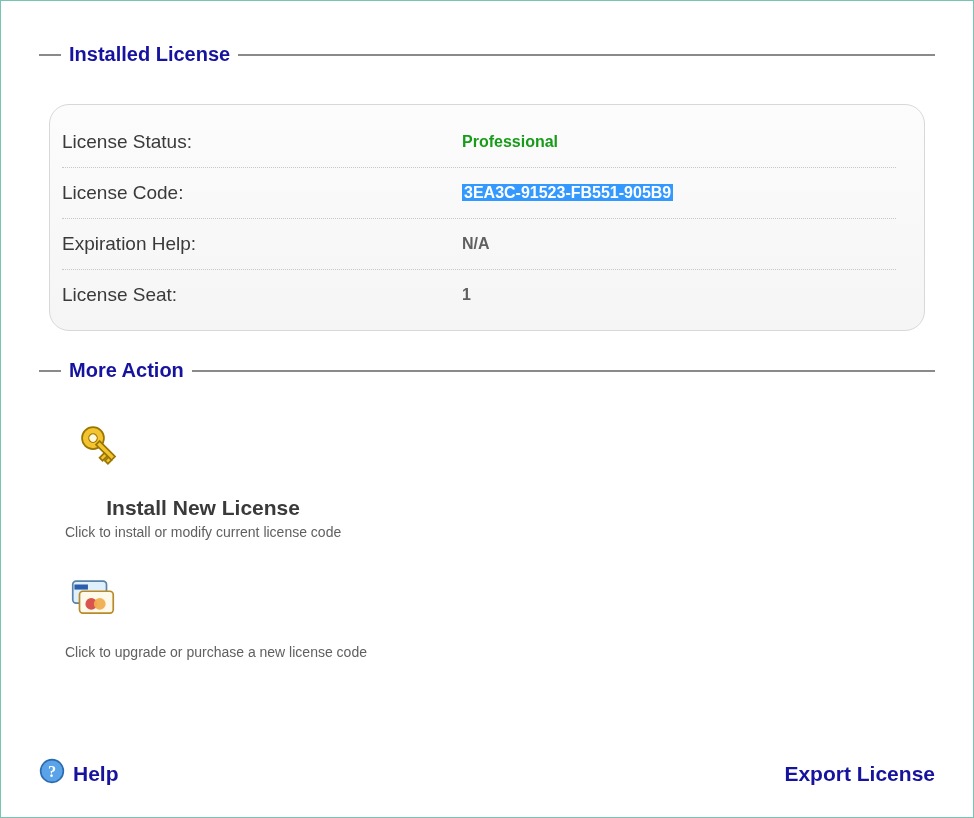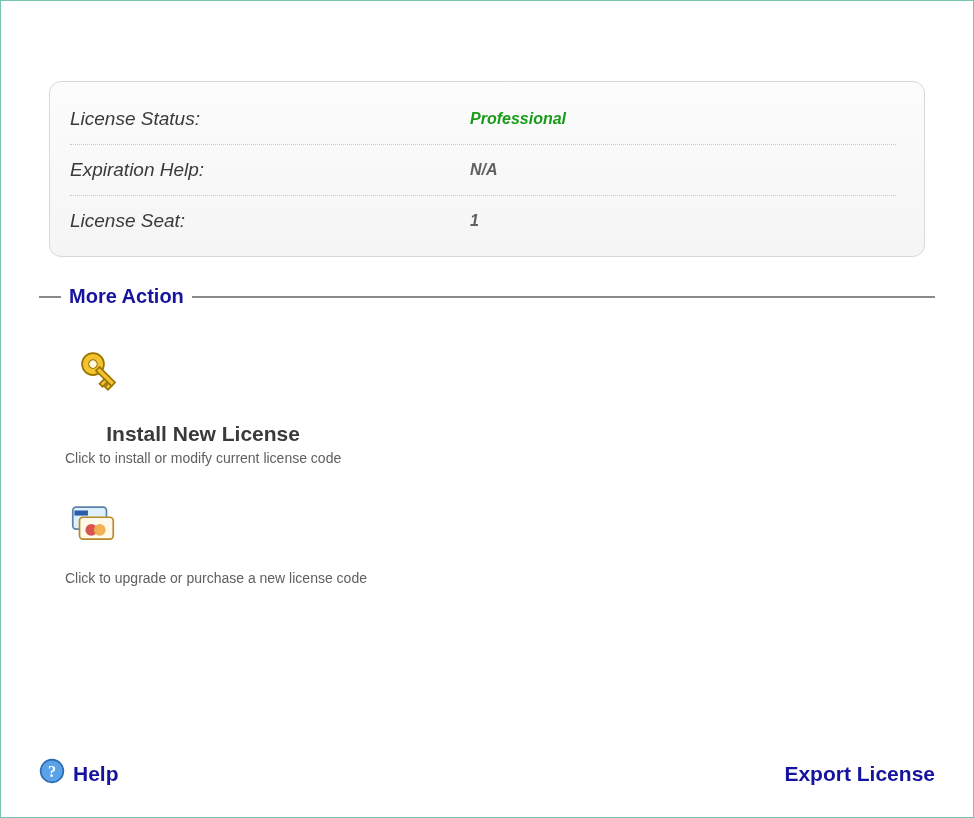--- a/index.html
+++ b/index.html
@@ -87,24 +87,23 @@
     border-top: 2px solid #8a8a8a;
   }
   .groupbox-body {
     padding: 10px 0 0 0;
   }
 
   
   .info-panel {
     margin: 28px 10px 16px 10px;
     border: 1px solid #d8d8d8;
-    border-radius: 12px;
+    border-radius: 20px;
     background: linear-gradient(#fcfcfc, #f5f5f5);
-    padding: 12px 28px 10px 20px;
-    font-style: italic;
+    padding: 12px 28px 10px 12px;
   }
   .info-row {
     display: flex;
     align-items: center;
     padding: 14px 0 14px 0;
     border-bottom: 1px dotted #c7c7c7;
   }
   .info-row:last-child { border-bottom: none; }
   .info-label {
     flex: 0 0 400px;
@@ -176,28 +175,39 @@
 </style>
 </head>
 <body>
 
 <div class="window">
 
 
   <div class="content">
 
     <div class="groupbox">
+      <div class="groupbox-header">
+        <div class="lead-line"></div>
+        <div class="group-title">Installed License</div>
+        <div class="trail-line"></div>
+      </div>
       <div class="groupbox-body">
         <div class="info-panel">
 
           <div class="info-row">
             <div class="info-label">License Status:</div>
             <div class="info-value value-green">Professional</div>
           </div>
 
+          <div class="info-row">
+            <div class="info-label">License Code:</div>
+            <div class="info-value">
+              <span class="value-selected">3EA3C-91523-FB551-905B9</span>
+            </div>
+          </div>
 
           <div class="info-row">
             <div class="info-label">Expiration Help:</div>
             <div class="info-value">N/A</div>
           </div>
 
           <div class="info-row">
             <div class="info-label">License Seat:</div>
             <div class="info-value">1</div>
           </div>

